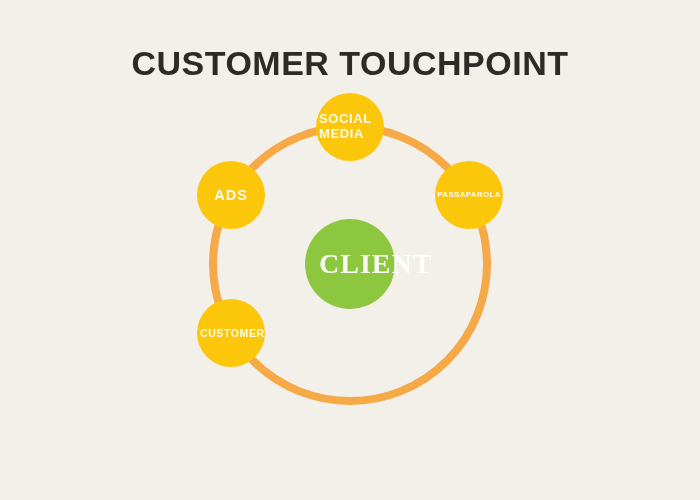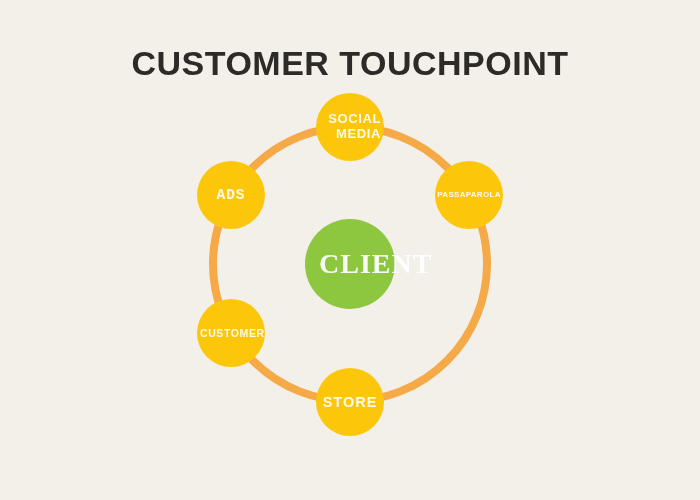--- a/index.html
+++ b/index.html
@@ -38,32 +38,32 @@
     width: 700px; height: 500px;
   }
   .node {
     position: absolute;
     width: 68px; height: 68px;
     border-radius: 50%;
     background: var(--node);
     display: flex;
     align-items: center;
     justify-content: center;
-    text-align: right;
+    text-align: left;
     color: var(--node-text);
     font-weight: 600;
     letter-spacing: 0.6px;
     line-height: 1.15;
   }
   .node--social     { left: 316px; top: 93px;  font-size: 13px; }
   .node--passaparola{ left: 435px; top: 161px; font-size: 8px; white-space: nowrap; letter-spacing: 0.3px; }
   .node--tv         { left: 435px; top: 299px; font-size: 14px; }
   .node--store      { left: 316px; top: 368px; font-size: 14.5px; letter-spacing: 1px; }
   .node--brochure   { left: 197px; top: 299px; font-size: 10.5px; }
-  .node--ads        { left: 197px; top: 161px; font-size: 14.5px; letter-spacing: 1px; font-family: Liberation Mono, monospace; }
+  .node--ads        { left: 197px; top: 161px; font-size: 14.5px; letter-spacing: 1px; }
   .node--center {
     left: 305px; top: 219px;
     width: 90px; height: 90px;
     background: var(--center-node);
     font-size: 28px;
     letter-spacing: 1px;
     color: rgba(255,255,255,0.95);
     font-family: Liberation Serif, serif;
   }
   .node-label { display: block; max-width: 62px; }
@@ -82,23 +82,20 @@
 
   <div class="node node--social">
     <span class="node-label">SOCIAL MEDIA</span>
   </div>
 
   <div class="node node--passaparola">
     <span class="node-label">PASSAPAROLA</span>
   </div>
 
 
-  <div class="node node--store">
-    <span class="node-label">STORE</span>
-  </div>
 
   <div class="node node--brochure">
     <span class="node-label">CUSTOMER</span>
   </div>
 
   <div class="node node--ads">
     <span class="node-label">ADS</span>
   </div>
 
   <div class="node node--center">

